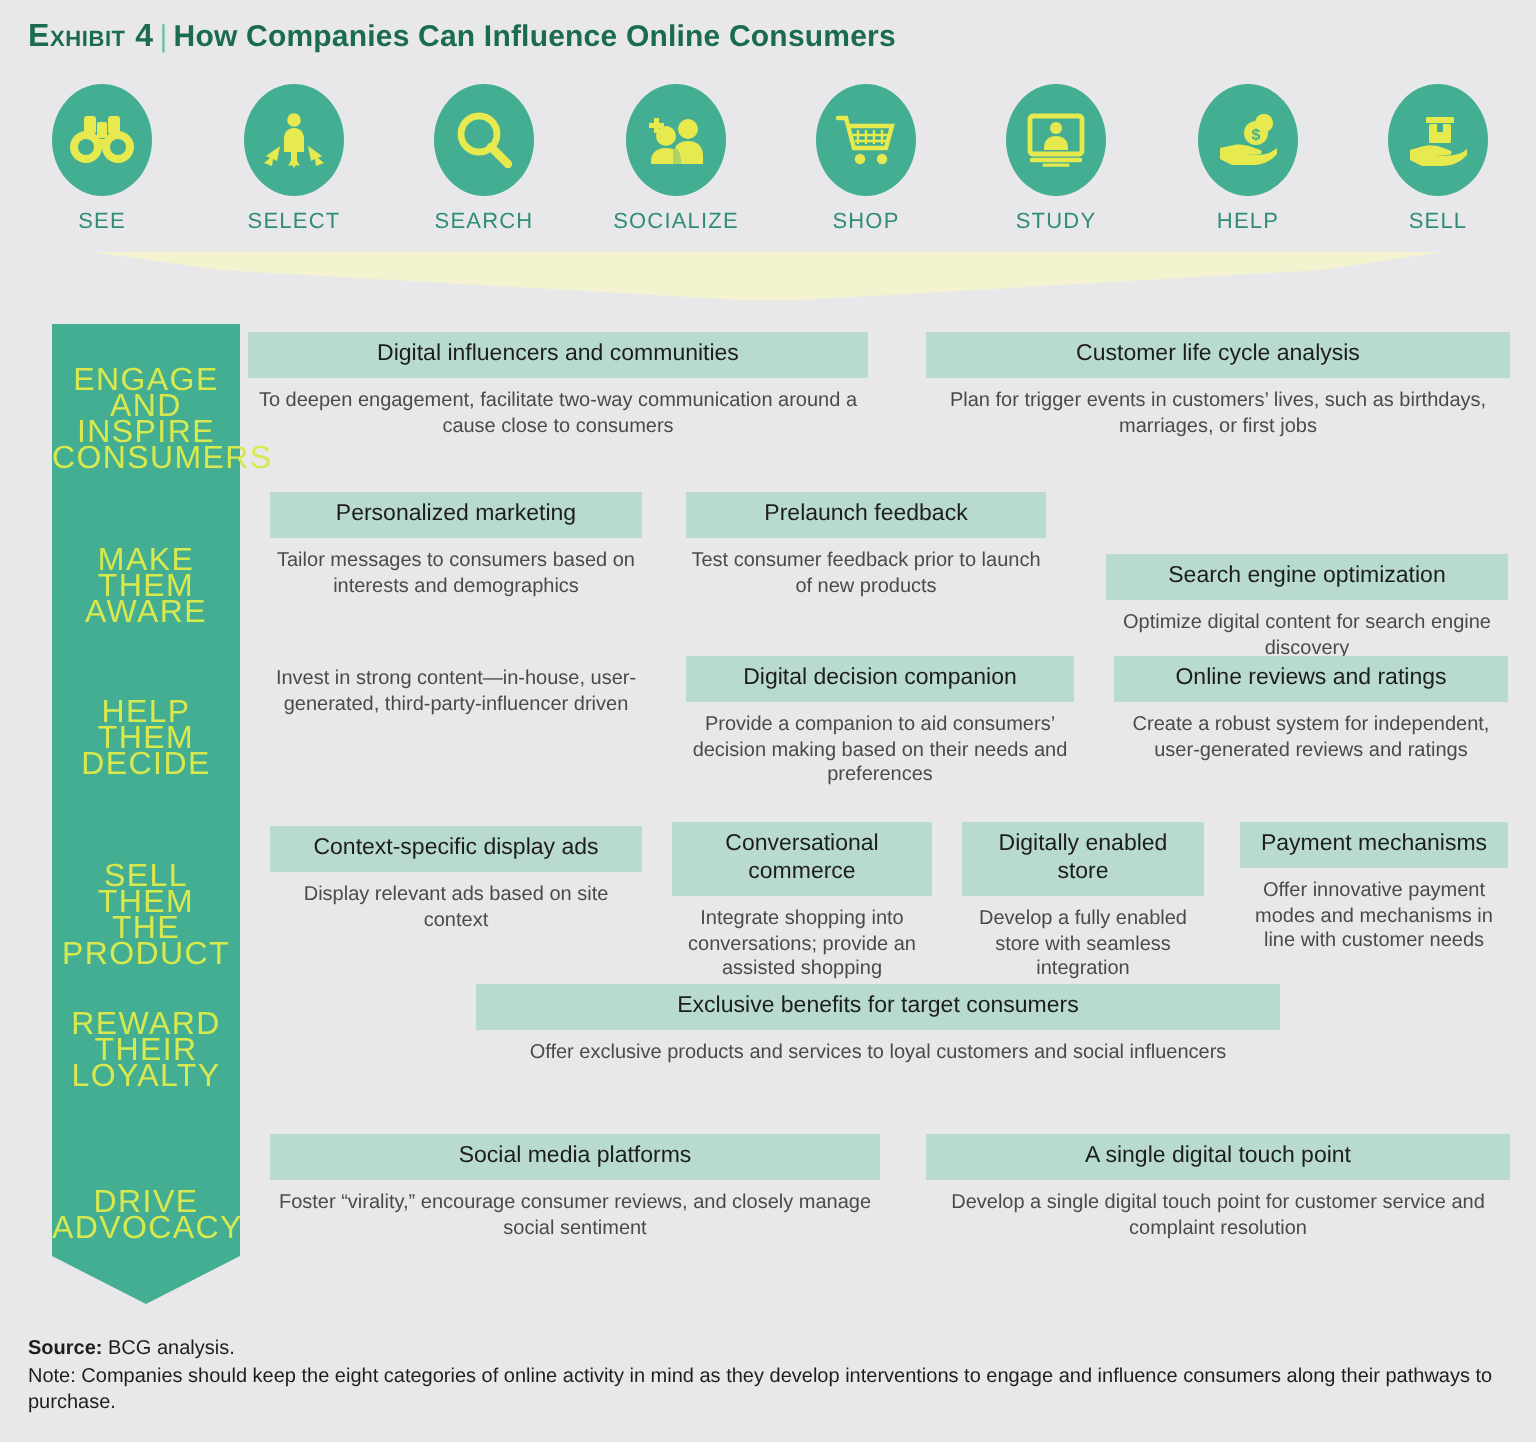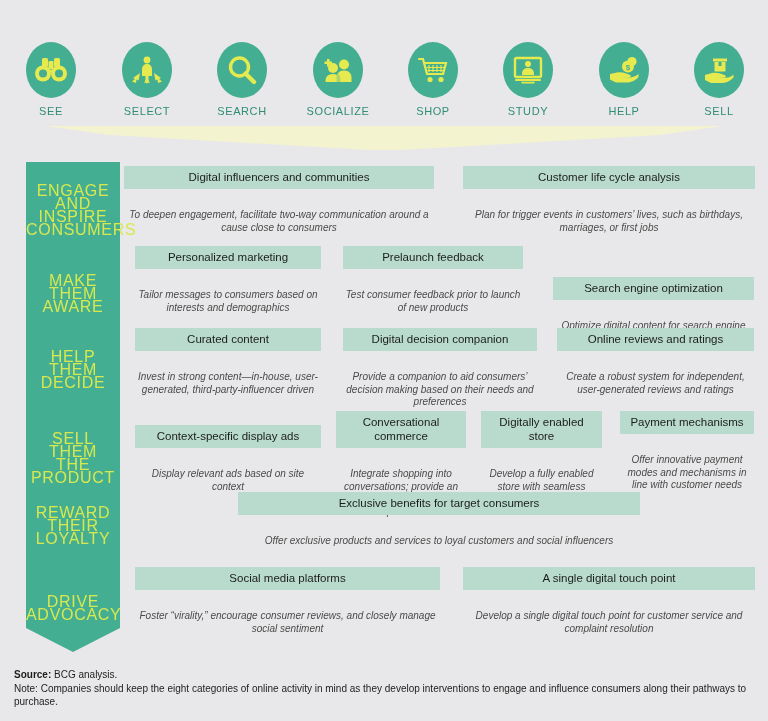--- a/index.html
+++ b/index.html
@@ -49,35 +49,38 @@
 
   
   .card { position: absolute; }
   .card-head {
     background: #b8dbce; color: #1d1d1b;
     font-size: 11.5px; text-align: center;
     padding: 4px 4px 5px; line-height: 14px;
   }
   .card-body {
     color: #4a4a49; font-size: 10px; line-height: 12.5px;
-    text-align: center; padding: 20px 2px 0; font-style: italic;
+    text-align: center; padding: 6px 2px 0;
   }
 
   
   .footer {
     position: absolute; left: 14px; top: 668px; width: 740px;
     font-size: 10px; color: #1d1d1b; line-height: 13.5px;
   }
   .footer b { font-weight: bold; }
 </style>
 </head>
 <body>
 
 <div class="page">
 
+  <div class="title">
+    <span class="exh">Exhibit 4</span><span class="bar">|</span><span>How Companies Can Influence Online Consumers</span>
+  </div>
 
   <div class="icons">
 
     <div class="icon-cell" style="left:3px">
       <div class="icon-circle">
         <svg width="34" height="26" viewBox="0 0 34 26">
           <g fill="#e7ea4f">
             <rect x="8" y="1" width="6" height="9" rx="1.5"></rect>
             <rect x="20" y="1" width="6" height="9" rx="1.5"></rect>
             <rect x="14.5" y="4" width="5" height="8" rx="1"></rect>
@@ -260,34 +263,33 @@
   <div class="card" style="left:343px; top:246px; width:180px;">
     <div class="card-head">Prelaunch feedback</div>
     <div class="card-body">Test consumer feedback prior to launch of new products</div>
   </div>
   <div class="card" style="left:553px; top:246px; width:201px;margin-top:31px;">
     <div class="card-head">Search engine optimization</div>
     <div class="card-body">Optimize digital content for search engine discovery</div>
   </div>
 
   <div class="card" style="left:135px; top:328px; width:186px;">
-    <div class="card-head">Curated content</div>
     <div class="card-body">Invest in strong content—in-house, user-generated, third-party-influencer driven</div>
   </div>
   <div class="card" style="left:343px; top:328px; width:194px;">
     <div class="card-head">Digital decision companion</div>
     <div class="card-body">Provide a companion to aid consumers’ decision making based on their needs and preferences</div>
   </div>
   <div class="card" style="left:557px; top:328px; width:197px;">
     <div class="card-head">Online reviews and ratings</div>
     <div class="card-body">Create a robust system for independent, user-generated reviews and ratings</div>
   </div>
 
   <div class="card" style="left:135px; top:411px; width:186px;">
-    <div class="card-head" style="margin-top:14px">Context-specific display ads</div>
+    <div class="card-head" style="margin-top:2px">Context-specific display ads</div>
     <div class="card-body">Display relevant ads based on site context</div>
   </div>
   <div class="card" style="left:336px; top:411px; width:130px;">
     <div class="card-head">Conversational commerce</div>
     <div class="card-body">Integrate shopping into conversations; provide an assisted shopping experience</div>
   </div>
   <div class="card" style="left:481px; top:411px; width:121px;">
     <div class="card-head">Digitally enabled store</div>
     <div class="card-body">Develop a fully enabled store with seamless integration</div>
   </div>

